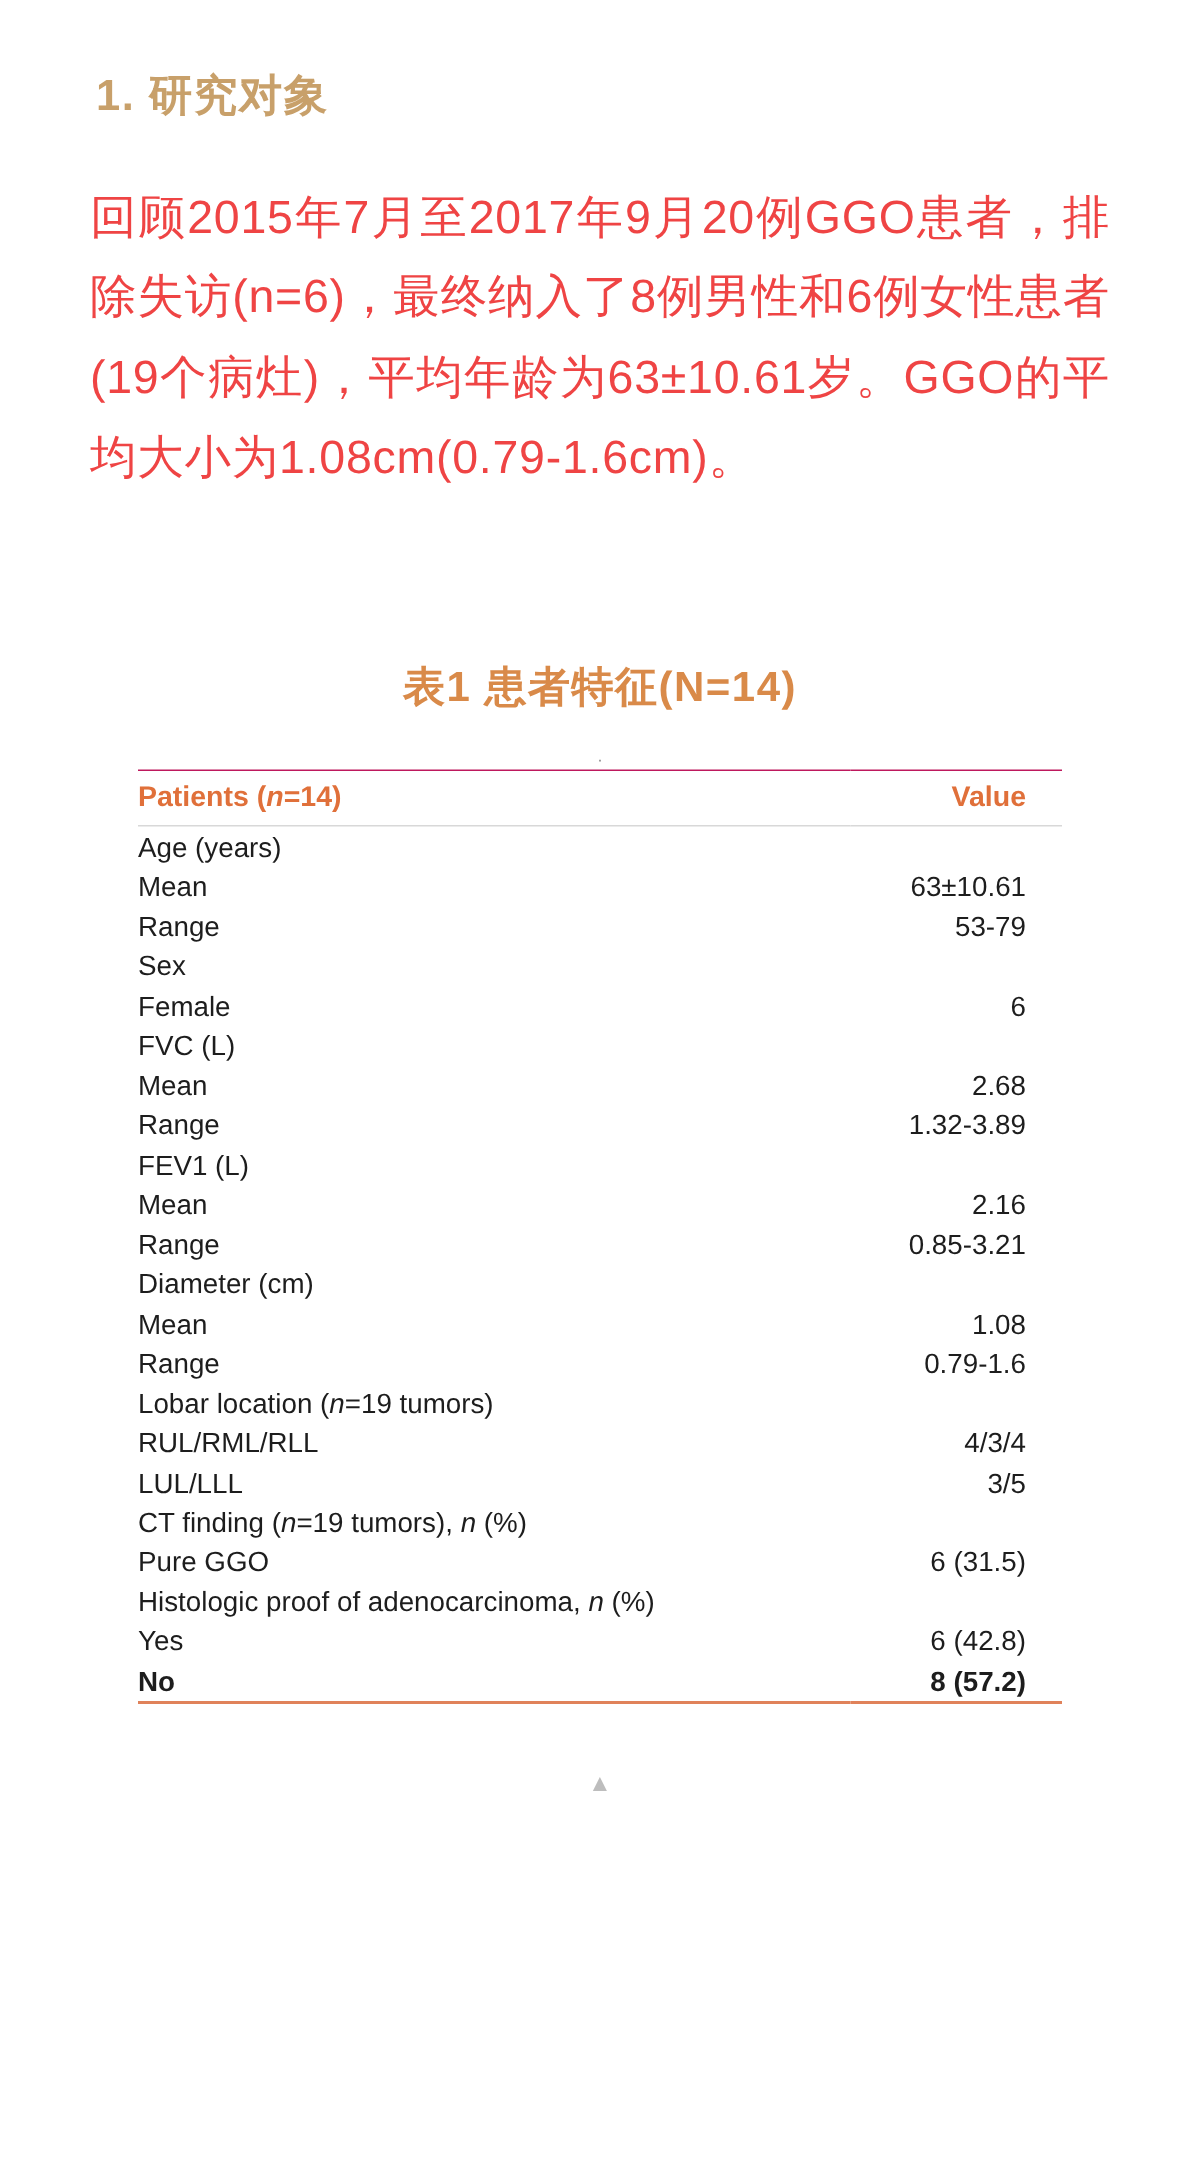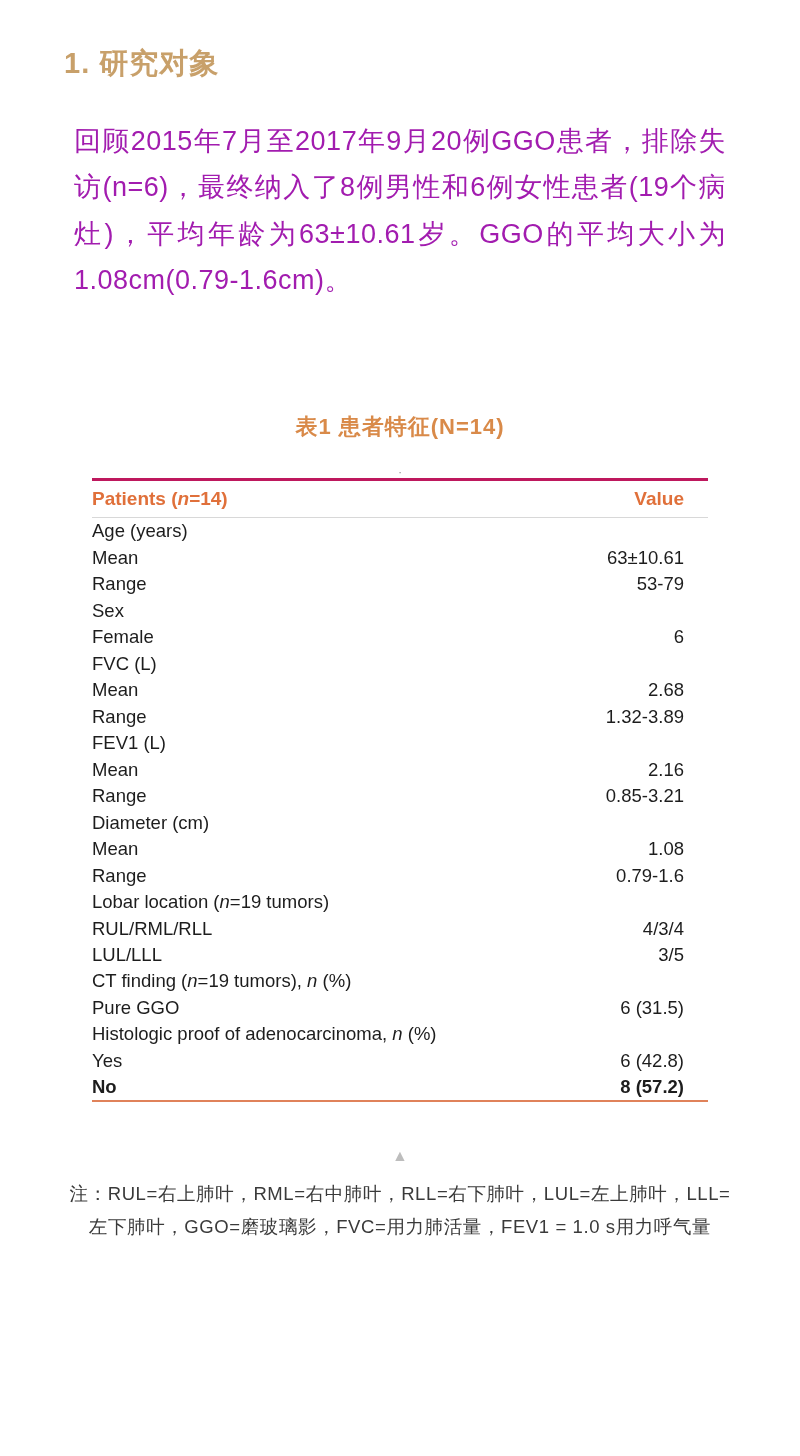--- a/index.html
+++ b/index.html
@@ -23,31 +23,31 @@
   }
   .section-title {
     font-size: 29px;
     font-weight: bold;
     color: #c8a06a;
     letter-spacing: 1px;
     padding-top: 44px;
     margin: 0 0 34px 6px;
   }
   .body-text {
-    font-size: 27px;
+    font-size: 31px;
     line-height: 1.72;
-    color: #a21caf;
+    color: #ef4444;
     letter-spacing: 0.5px;
-    margin: 0 16px;
+    margin: 0 2px;
     text-align: justify;
   }
   .table-caption {
     text-align: center;
     color: #d98a49;
-    font-size: 22px;
+    font-size: 28px;
     font-weight: bold;
     letter-spacing: 1px;
     margin-top: 108px;
     margin-bottom: 26px;
   }
   .table-figure {
     margin: 0 34px;
     position: relative;
   }
   .tick-mark {
@@ -56,21 +56,21 @@
     color: #888;
     font-size: 11px;
     line-height: 8px;
     height: 10px;
   }
   table.chars {
     width: 100%;
     border-collapse: collapse;
     font-size: 18.5px;
     color: #1d1d1d;
-    border-top: 3px solid #be185d;
+    border-top: 1px solid #be185d;
     border-bottom: 2px solid #e0825a;
   }
   table.chars thead th {
     color: #e0703a;
     font-weight: bold;
     text-align: left;
     padding: 7px 0 7px 0;
     border-bottom: 1px solid #d8d8d8;
     font-size: 19px;
   }
@@ -218,15 +218,14 @@
           <tr class="row-last">
             <td class="lvl1">No</td>
             <td class="val">8 (57.2)</td>
           </tr>
         </tbody>
     </table>
   </div>
 
   <div class="arrow-marker">▲</div>
 
-  <div class="note">注：RUL=右上肺叶，RML=右中肺叶，RLL=右下肺叶，LUL=左上肺叶，LLL=左下肺叶，GGO=磨玻璃影，FVC=用力肺活量，FEV1 = 1.0 s用力呼气量</div>
 
 </div>
 
 </body></html>

